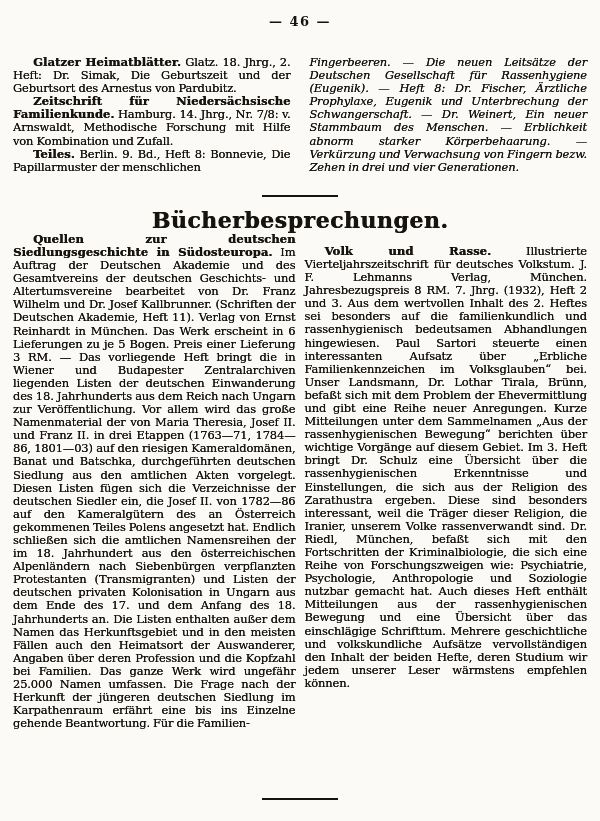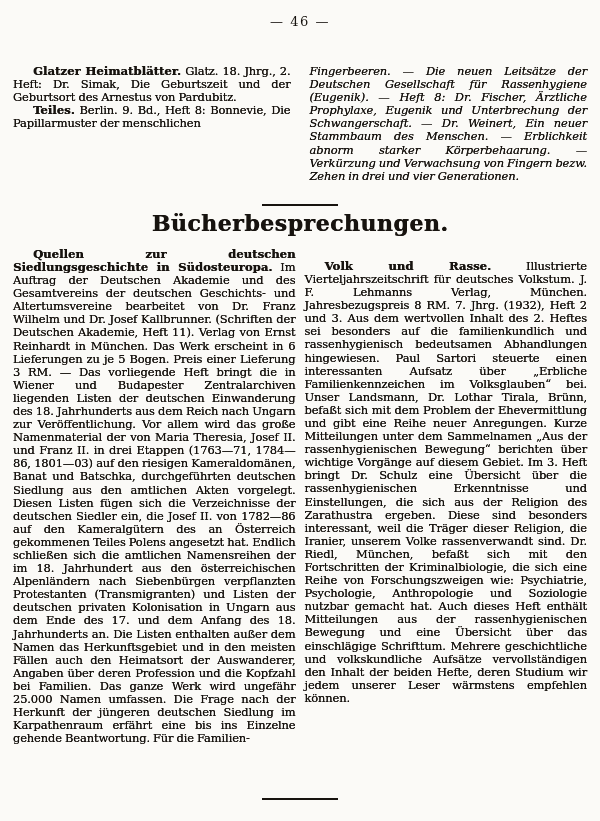--- a/index.html
+++ b/index.html
@@ -10,29 +10,29 @@
     position: relative;
   }
   .page {
     width: 600px; height: 821px;
     padding: 14px 13px 0 13px;
     position: relative;
   }
   .pageno {
     text-align: center;
     font-size: 13px;
-    font-weight: normal;
+    font-weight: bold;
     letter-spacing: 1.5px;
   }
   .cols {
     display: flex;
     gap: 9px;
   }
-  .cols.front { margin-top: 36px; gap: 19px; }
-  .cols.main  { margin-top: 12px; }
+  .cols.front { margin-top: 27px; gap: 19px; }
+  .cols.main  { margin-top: 0; }
   .col {
     flex: 1 1 0;
     min-width: 0;
     text-align: justify;
     font-size: 11.5px;
     line-height: 13.1px;
     letter-spacing: -0.15px;
     word-spacing: -0.4px;
     text-shadow: 0 0 0.35px currentColor;
     hyphens: auto;
@@ -52,38 +52,39 @@
     margin: 21px auto 0 auto;
   }
   .rule.bottom {
     position: absolute;
     left: 50%;
     top: 798px;
     transform: translateX(-50%);
     margin: 0;
   }
   h1.heading {
-    margin-top: 4px;
+    margin-top: 10px;
     text-align: center;
     font-size: 22px;
     font-weight: bold;
     letter-spacing: 0.5px;
     text-shadow: 0.5px 0 0 currentColor;
   }
 </style>
 </head>
 <body style="background: rgb(251, 250, 247); color: rgb(23, 19, 15);">
 
 <div class="page">
 
   <div class="pageno">— 46 —</div>
 
   <div class="cols front">
     <div class="col">
       <p><span class="lead">Glatzer Heimatblätter.</span> <span>Glatz. 18. Jhrg., 2. Heft: Dr. Simak, Die Geburtszeit und der Geburtsort des Arnestus von Pardubitz.</span></p>
+      <p><span class="lead">Zeitschrift für Niedersächsische Familienkunde.</span> <span>Hamburg. 14. Jhrg., Nr. 7/8: v. Arnswaldt, Methodische Forschung mit Hilfe von Kombination und Zufall.</span></p>
       <p><span class="lead">Teiles.</span> <span>Berlin. 9. Bd., Heft 8: Bonnevie, Die Papillarmuster der menschlichen</span></p>
     </div>
     <div class="col">
       <p class="cont"><span>Fingerbeeren. — Die neuen Leitsätze der Deutschen Gesellschaft für Rassenhygiene (Eugenik). — Heft 8: Dr. Fischer, Ärztliche Prophylaxe, Eugenik und Unterbrechung der Schwangerschaft. — Dr. Weinert, Ein neuer Stammbaum des Menschen. — Erblichkeit abnorm starker Körperbehaarung. — Verkürzung und Verwachsung von Fingern bezw. Zehen in drei und vier Generationen.</span></p>
     </div>
   </div>
 
   <div class="rule" style="background: rgb(23, 19, 15);"></div>
 
   <h1 class="heading">Bücherbesprechungen.</h1>

